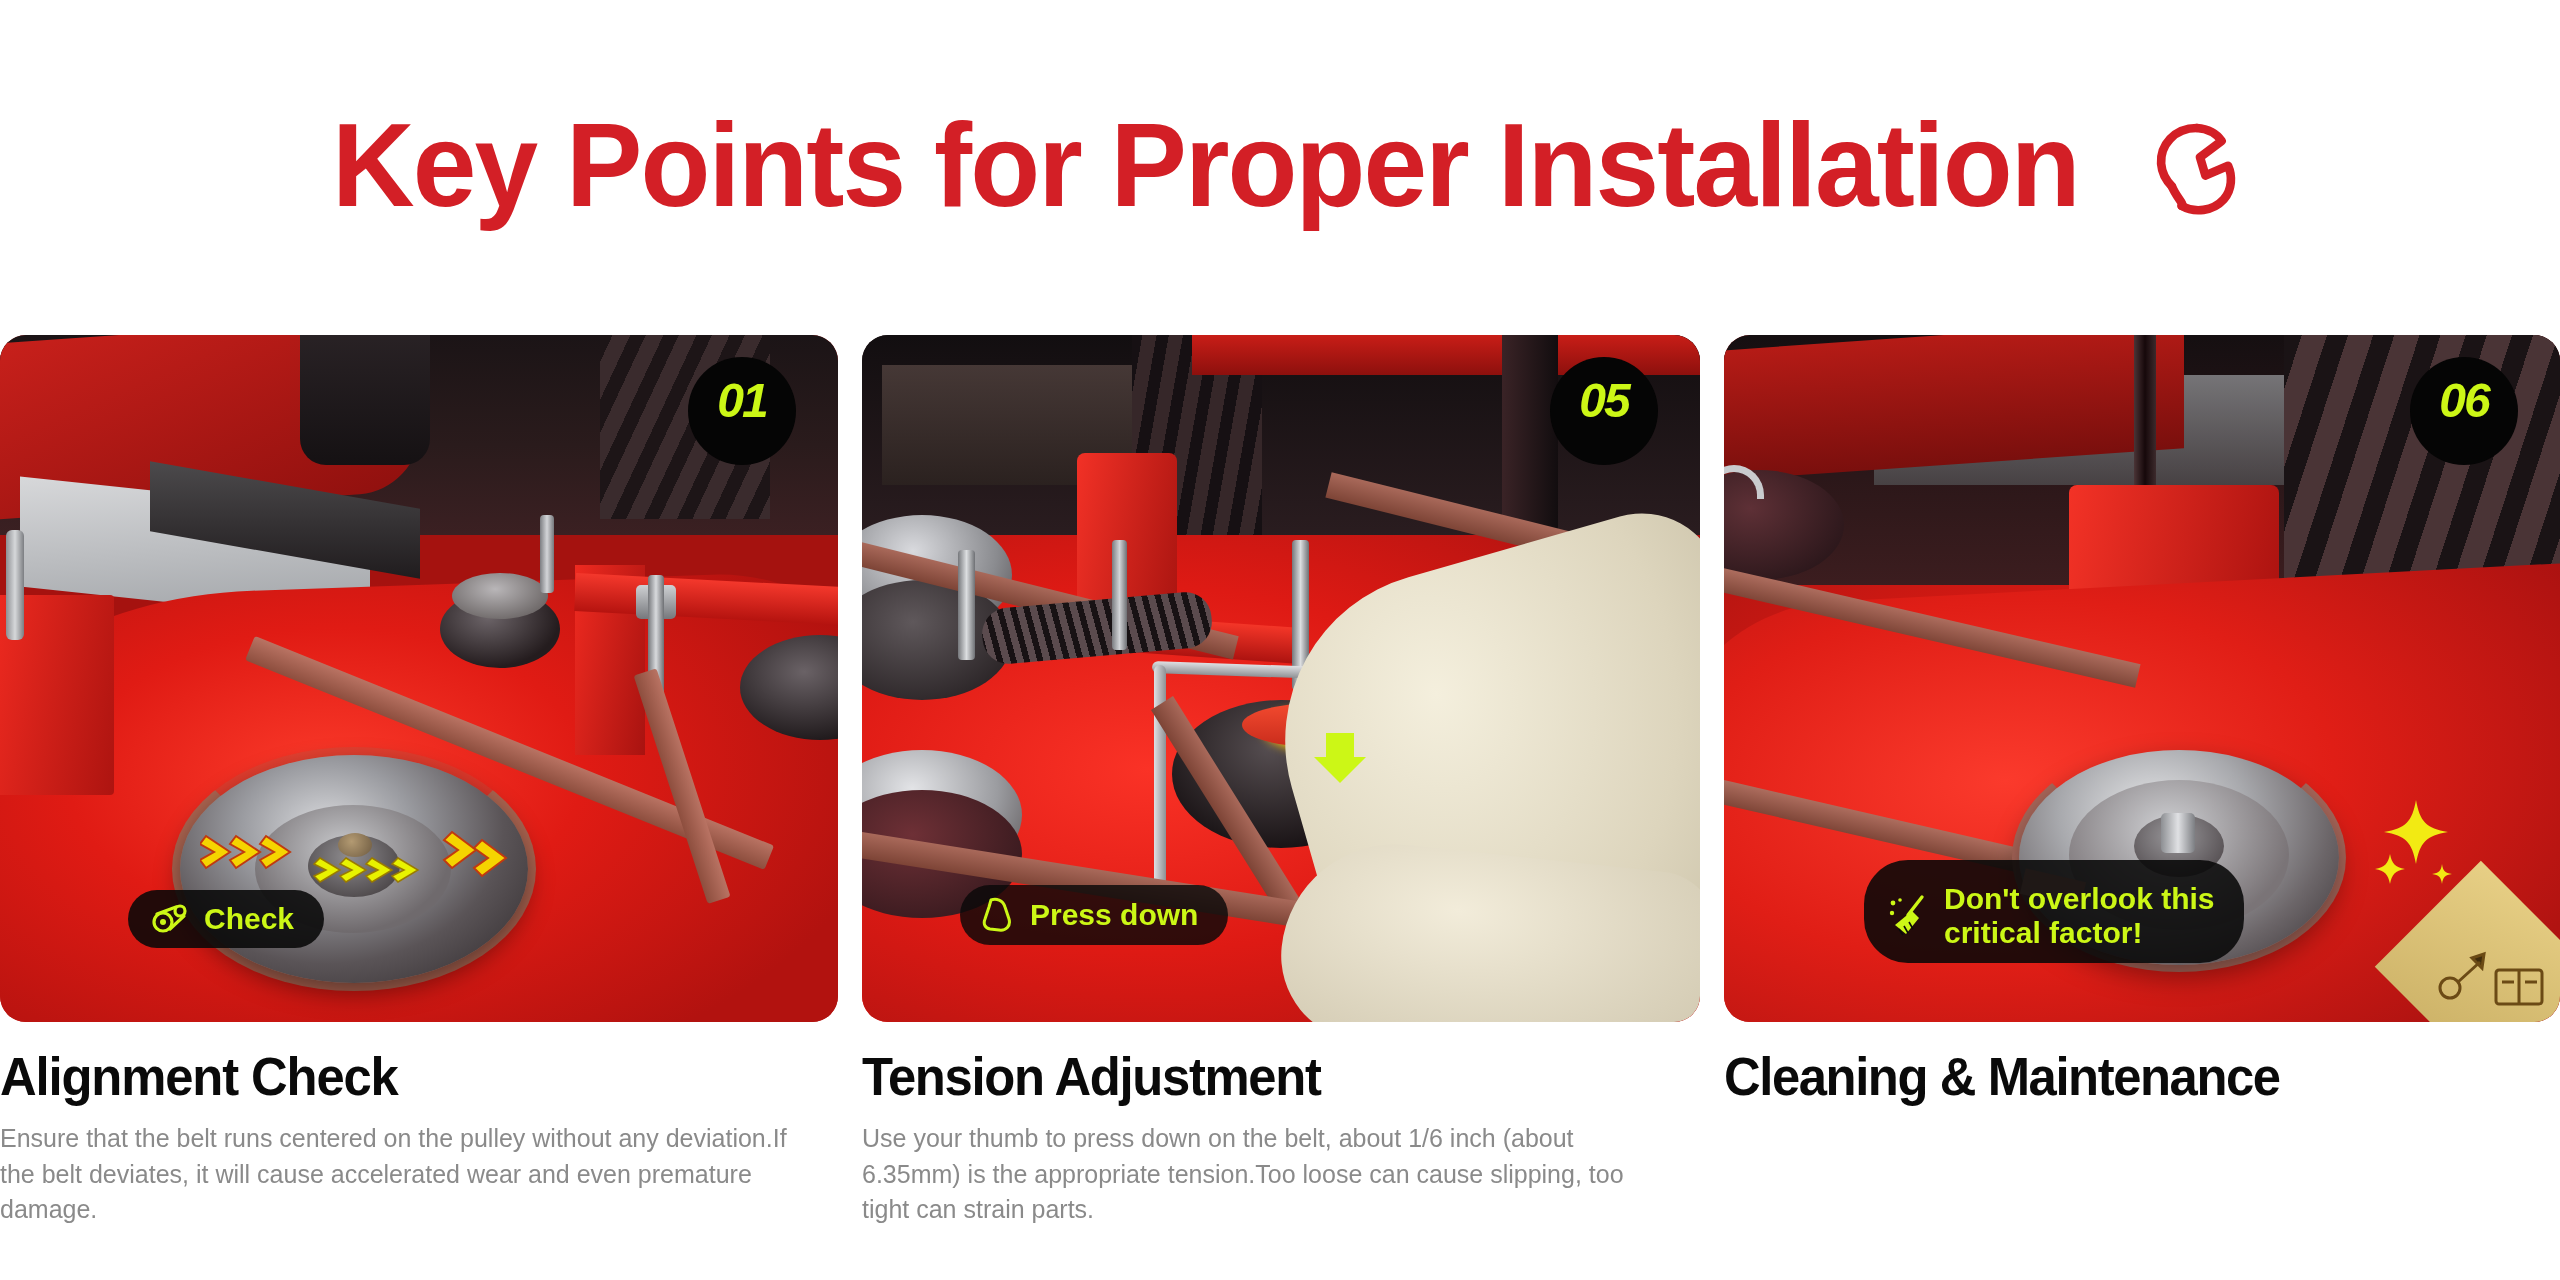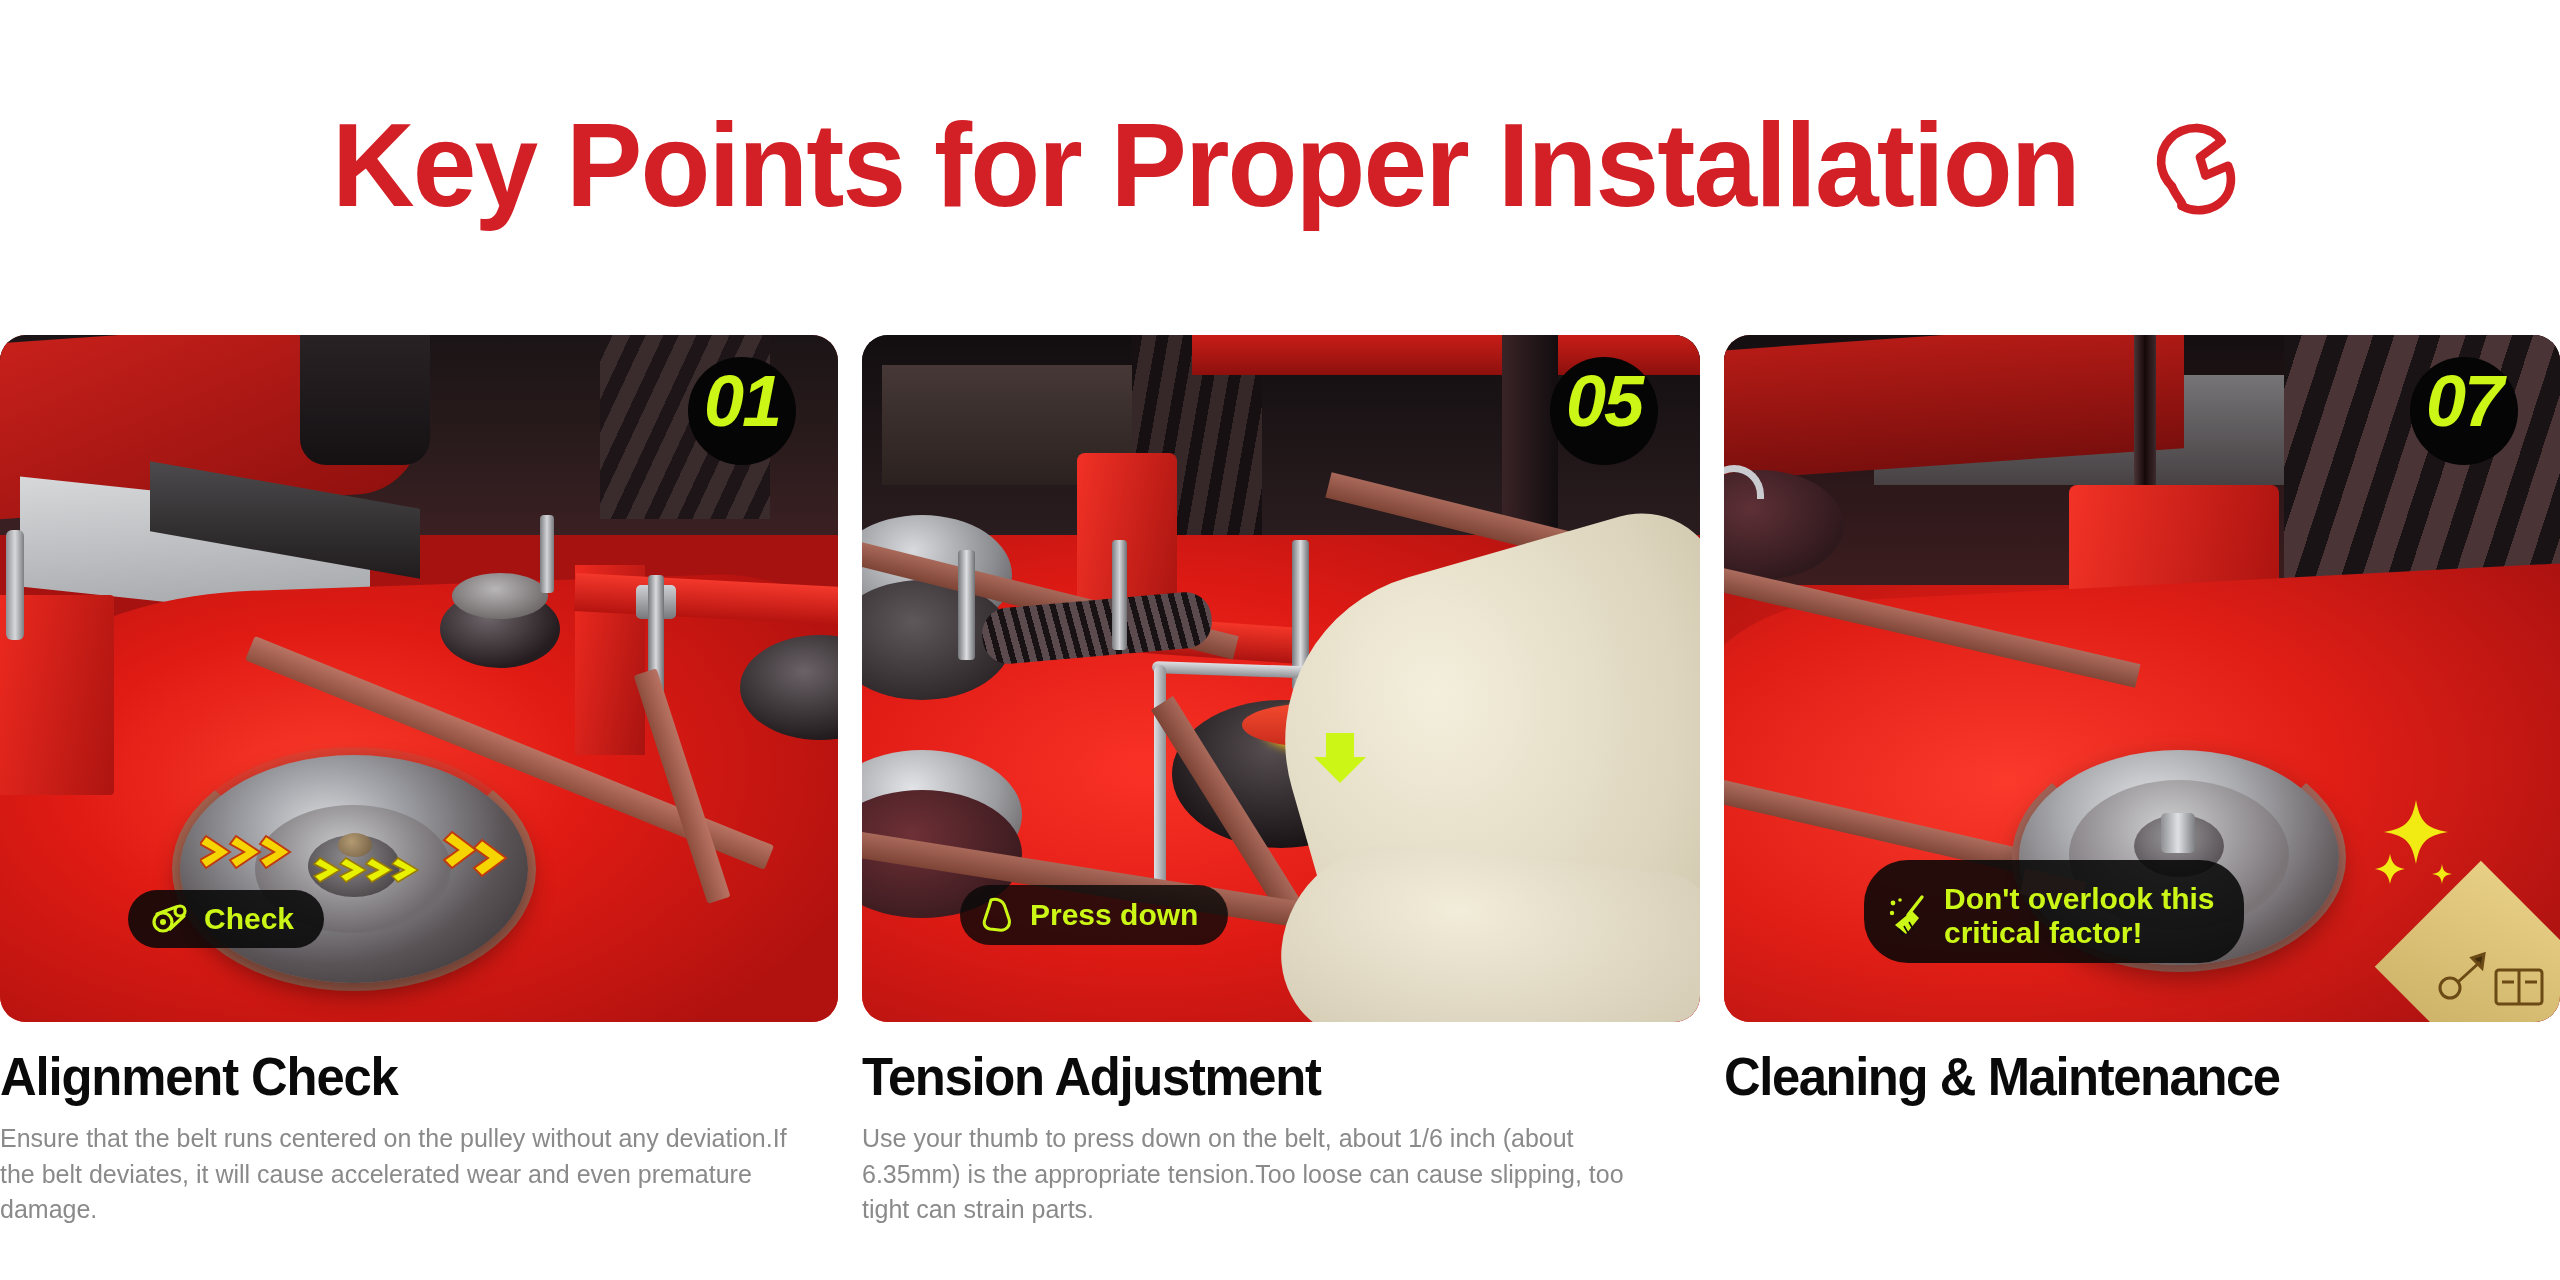--- a/index.html
+++ b/index.html
@@ -197,21 +197,21 @@
       border:7px solid #c9cbce; border-bottom:none; border-radius:30px 30px 0 0; }
   .p3-sticker { position:absolute; right:-30px; bottom:-34px; width:190px; height:150px;
       background:linear-gradient(160deg,#e7cf85,#c9ae63); transform:rotate(45deg); }
   .p3-stickin { position:absolute; right:10px; bottom:6px; width:120px; height:80px; }
   .p3-spark { position:absolute; left:640px; top:455px; width:110px; height:110px; }
 
   
   .num-badge { position:absolute; right:42px; top:22px; width:108px; height:108px;
       border-radius:50%; background:#050505;
       display:flex; align-items:center; justify-content:center; }
-  .num-badge span { font-size:72px; font-weight:700; font-style:italic; color:#ccf716;
+  .num-badge span { font-size:48px; font-weight:700; font-style:italic; color:#ccf716;
       letter-spacing:-2px; line-height:1; transform:translateY(-10px); }
   .pill { position:absolute; background:rgba(8,8,8,.88); border-radius:44px;
       display:flex; align-items:center; gap:14px; padding:12px 30px 12px 22px; }
   .pill-text { color:#ccf716; font-size:30px; font-weight:700; line-height:1.12; white-space:nowrap; }
   .pill-icn { flex:0 0 auto; display:flex; align-items:center; justify-content:center; }
   .pill1 { left:128px; top:555px; }
   .pill2 { left:98px; top:550px; background:rgba(10,8,8,.82); }
   .pill3 { left:140px; top:525px; padding:22px 30px 14px 22px; }
 
   
@@ -395,21 +395,21 @@
         </div>
         <div class="p3-spark">
           <svg width="110" height="110" viewBox="0 0 110 110">
             <path d="M52 10 C56 32 62 38 84 42 C62 46 56 52 52 74 C48 52 42 46 20 42 C42 38 48 32 52 10 Z" fill="#f2ea13"></path>
             <path d="M26 64 C28 74 31 77 41 79 C31 81 28 84 26 94 C24 84 21 81 11 79 C21 77 24 74 26 64 Z" fill="#f2ea13"></path>
             <path d="M78 74 C79 81 81 83 88 84 C81 85 79 87 78 94 C77 87 75 85 68 84 C75 83 77 81 78 74 Z" fill="#f2ea13"></path>
           </svg>
         </div>
 
         <div class="num-badge">
-          <span>07</span>
+          <span>06</span>
         </div>
 
         <div class="pill pill3">
           <span class="pill-icn">
             <svg width="44" height="44" viewBox="0 0 44 44" fill="none">
               <path d="M36 3 L22 21" stroke="#ccf716" stroke-width="3.4" stroke-linecap="round"></path>
               <path d="M26 17 L33 24 L20 40 L9 31 Z" fill="#ccf716"></path>
               <path d="M13 35 L17 41 M18 32 L22 39 M23 28 L27 35" stroke="#0a0a0a" stroke-width="1.6"></path>
               <circle cx="7" cy="9" r="2.4" fill="#ccf716"></circle>
               <circle cx="14" cy="6" r="1.8" fill="#ccf716"></circle>

